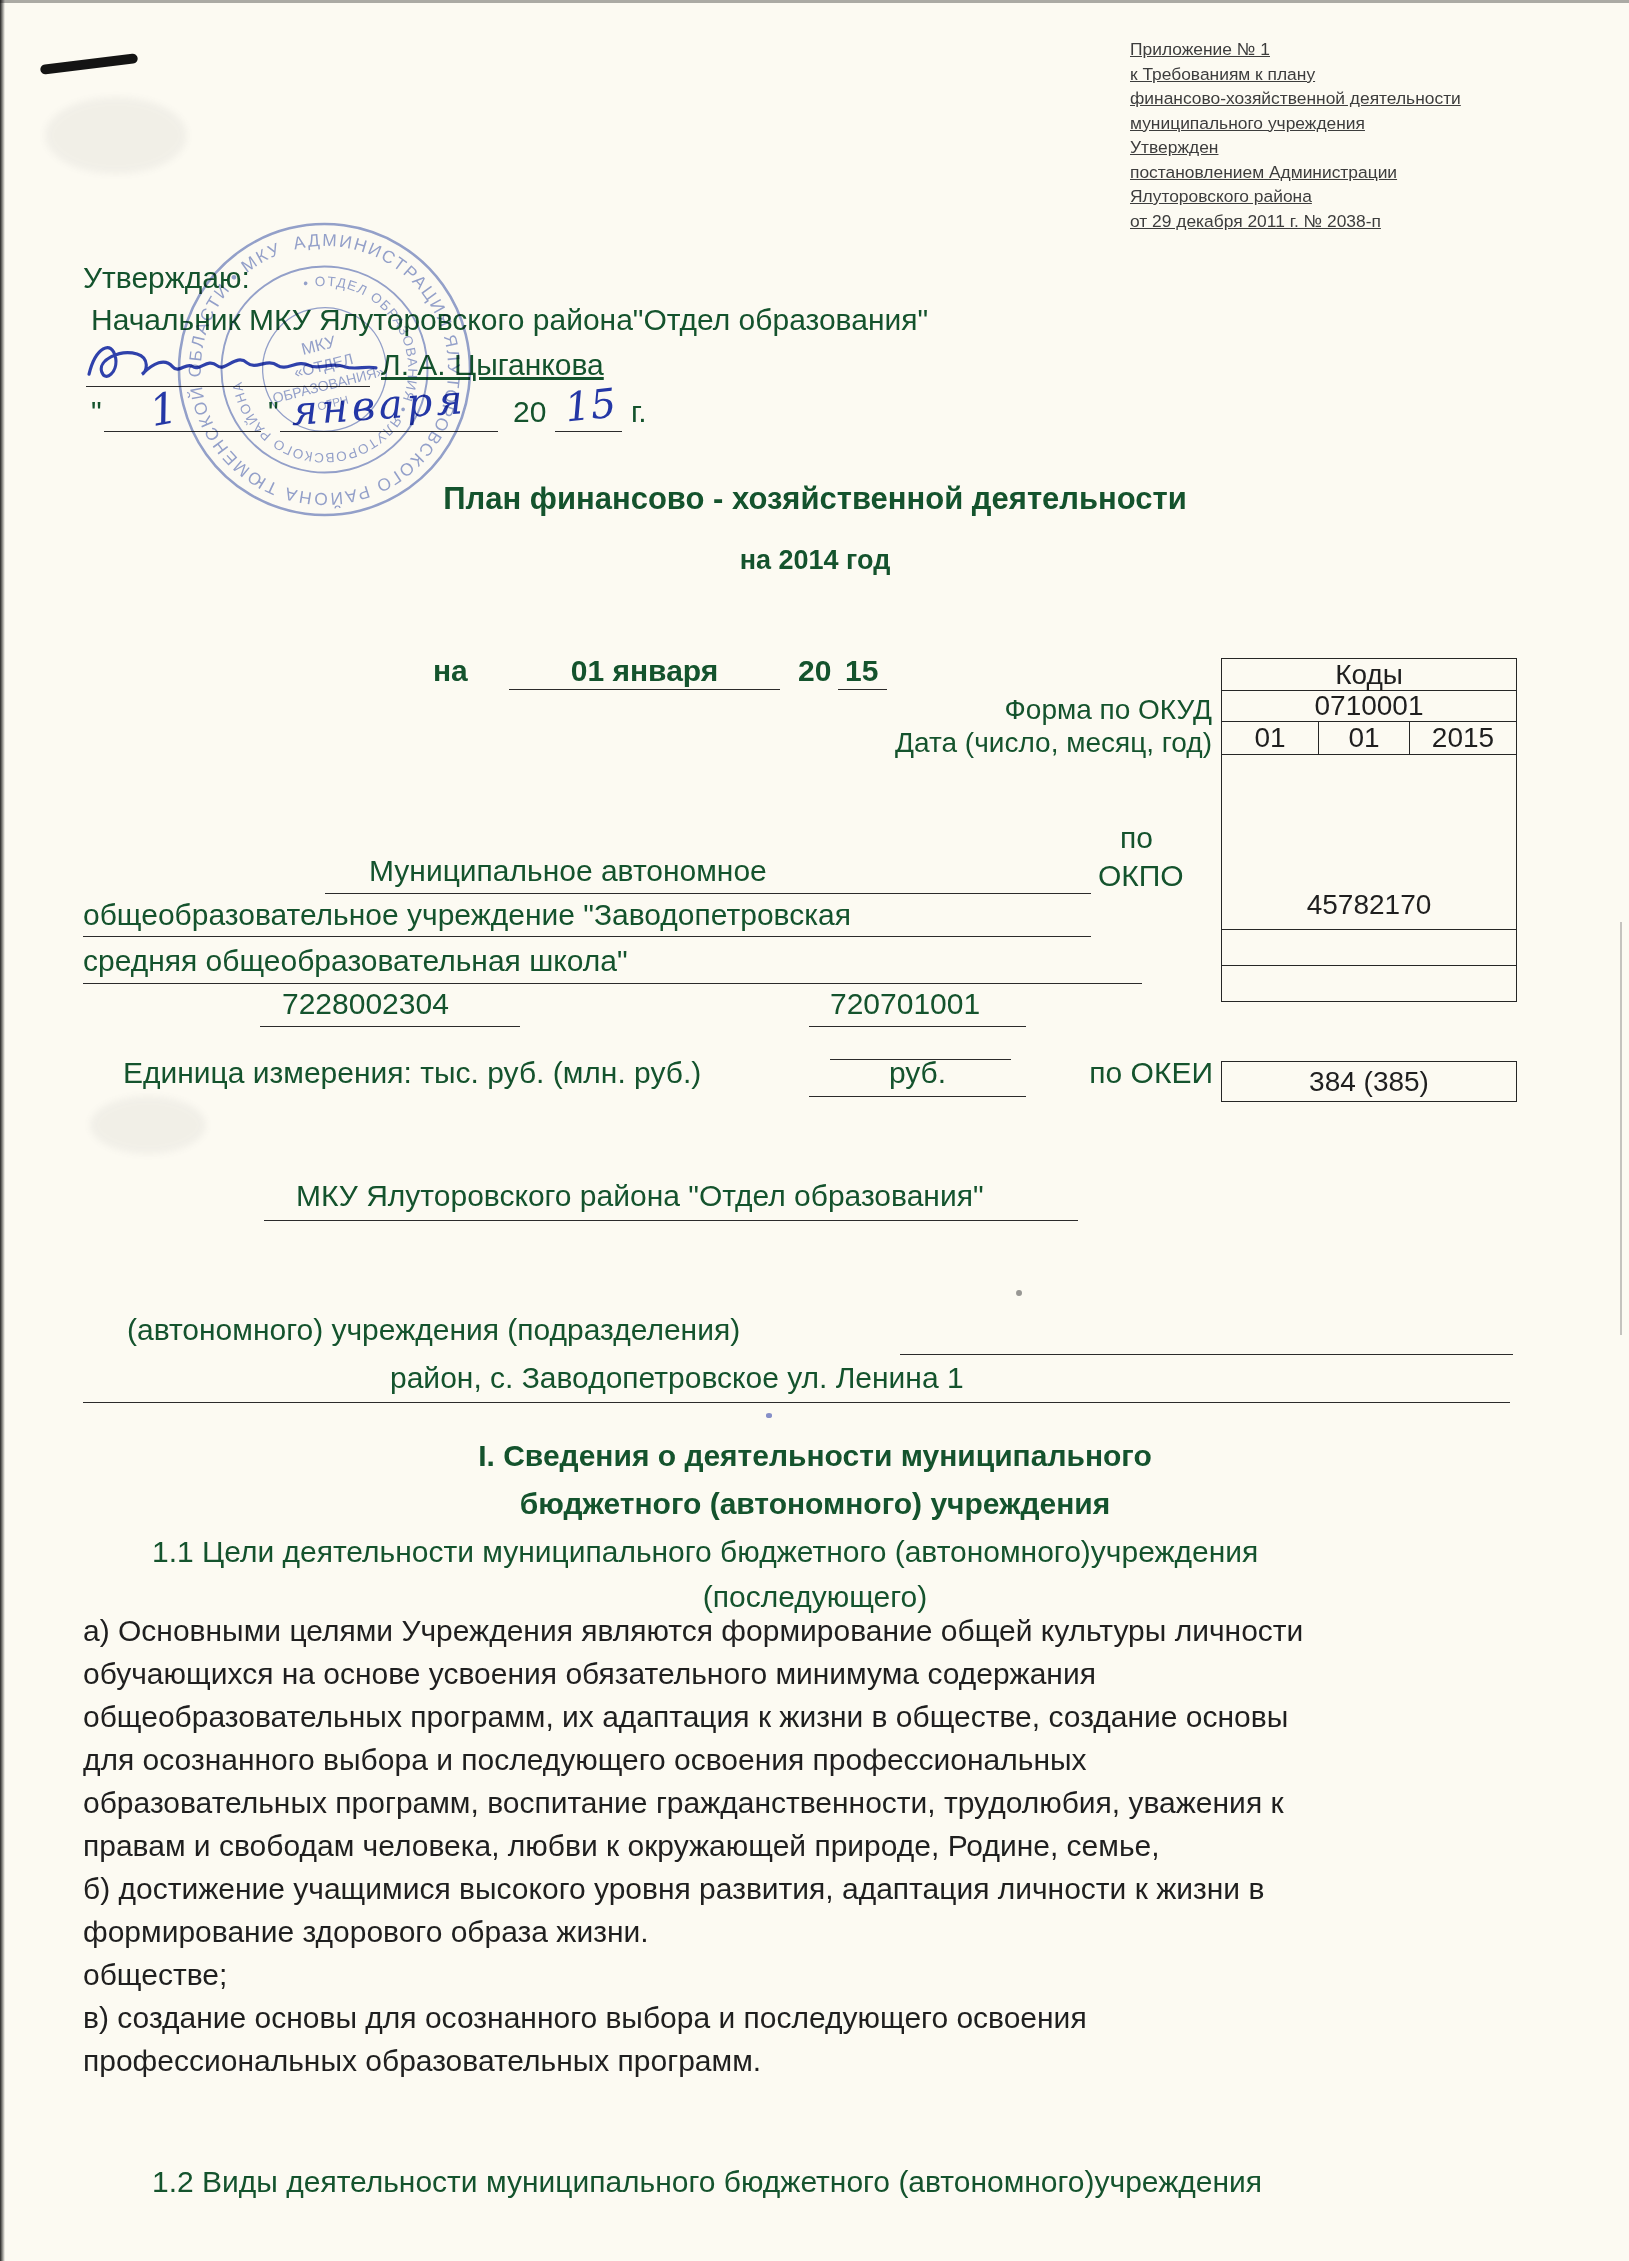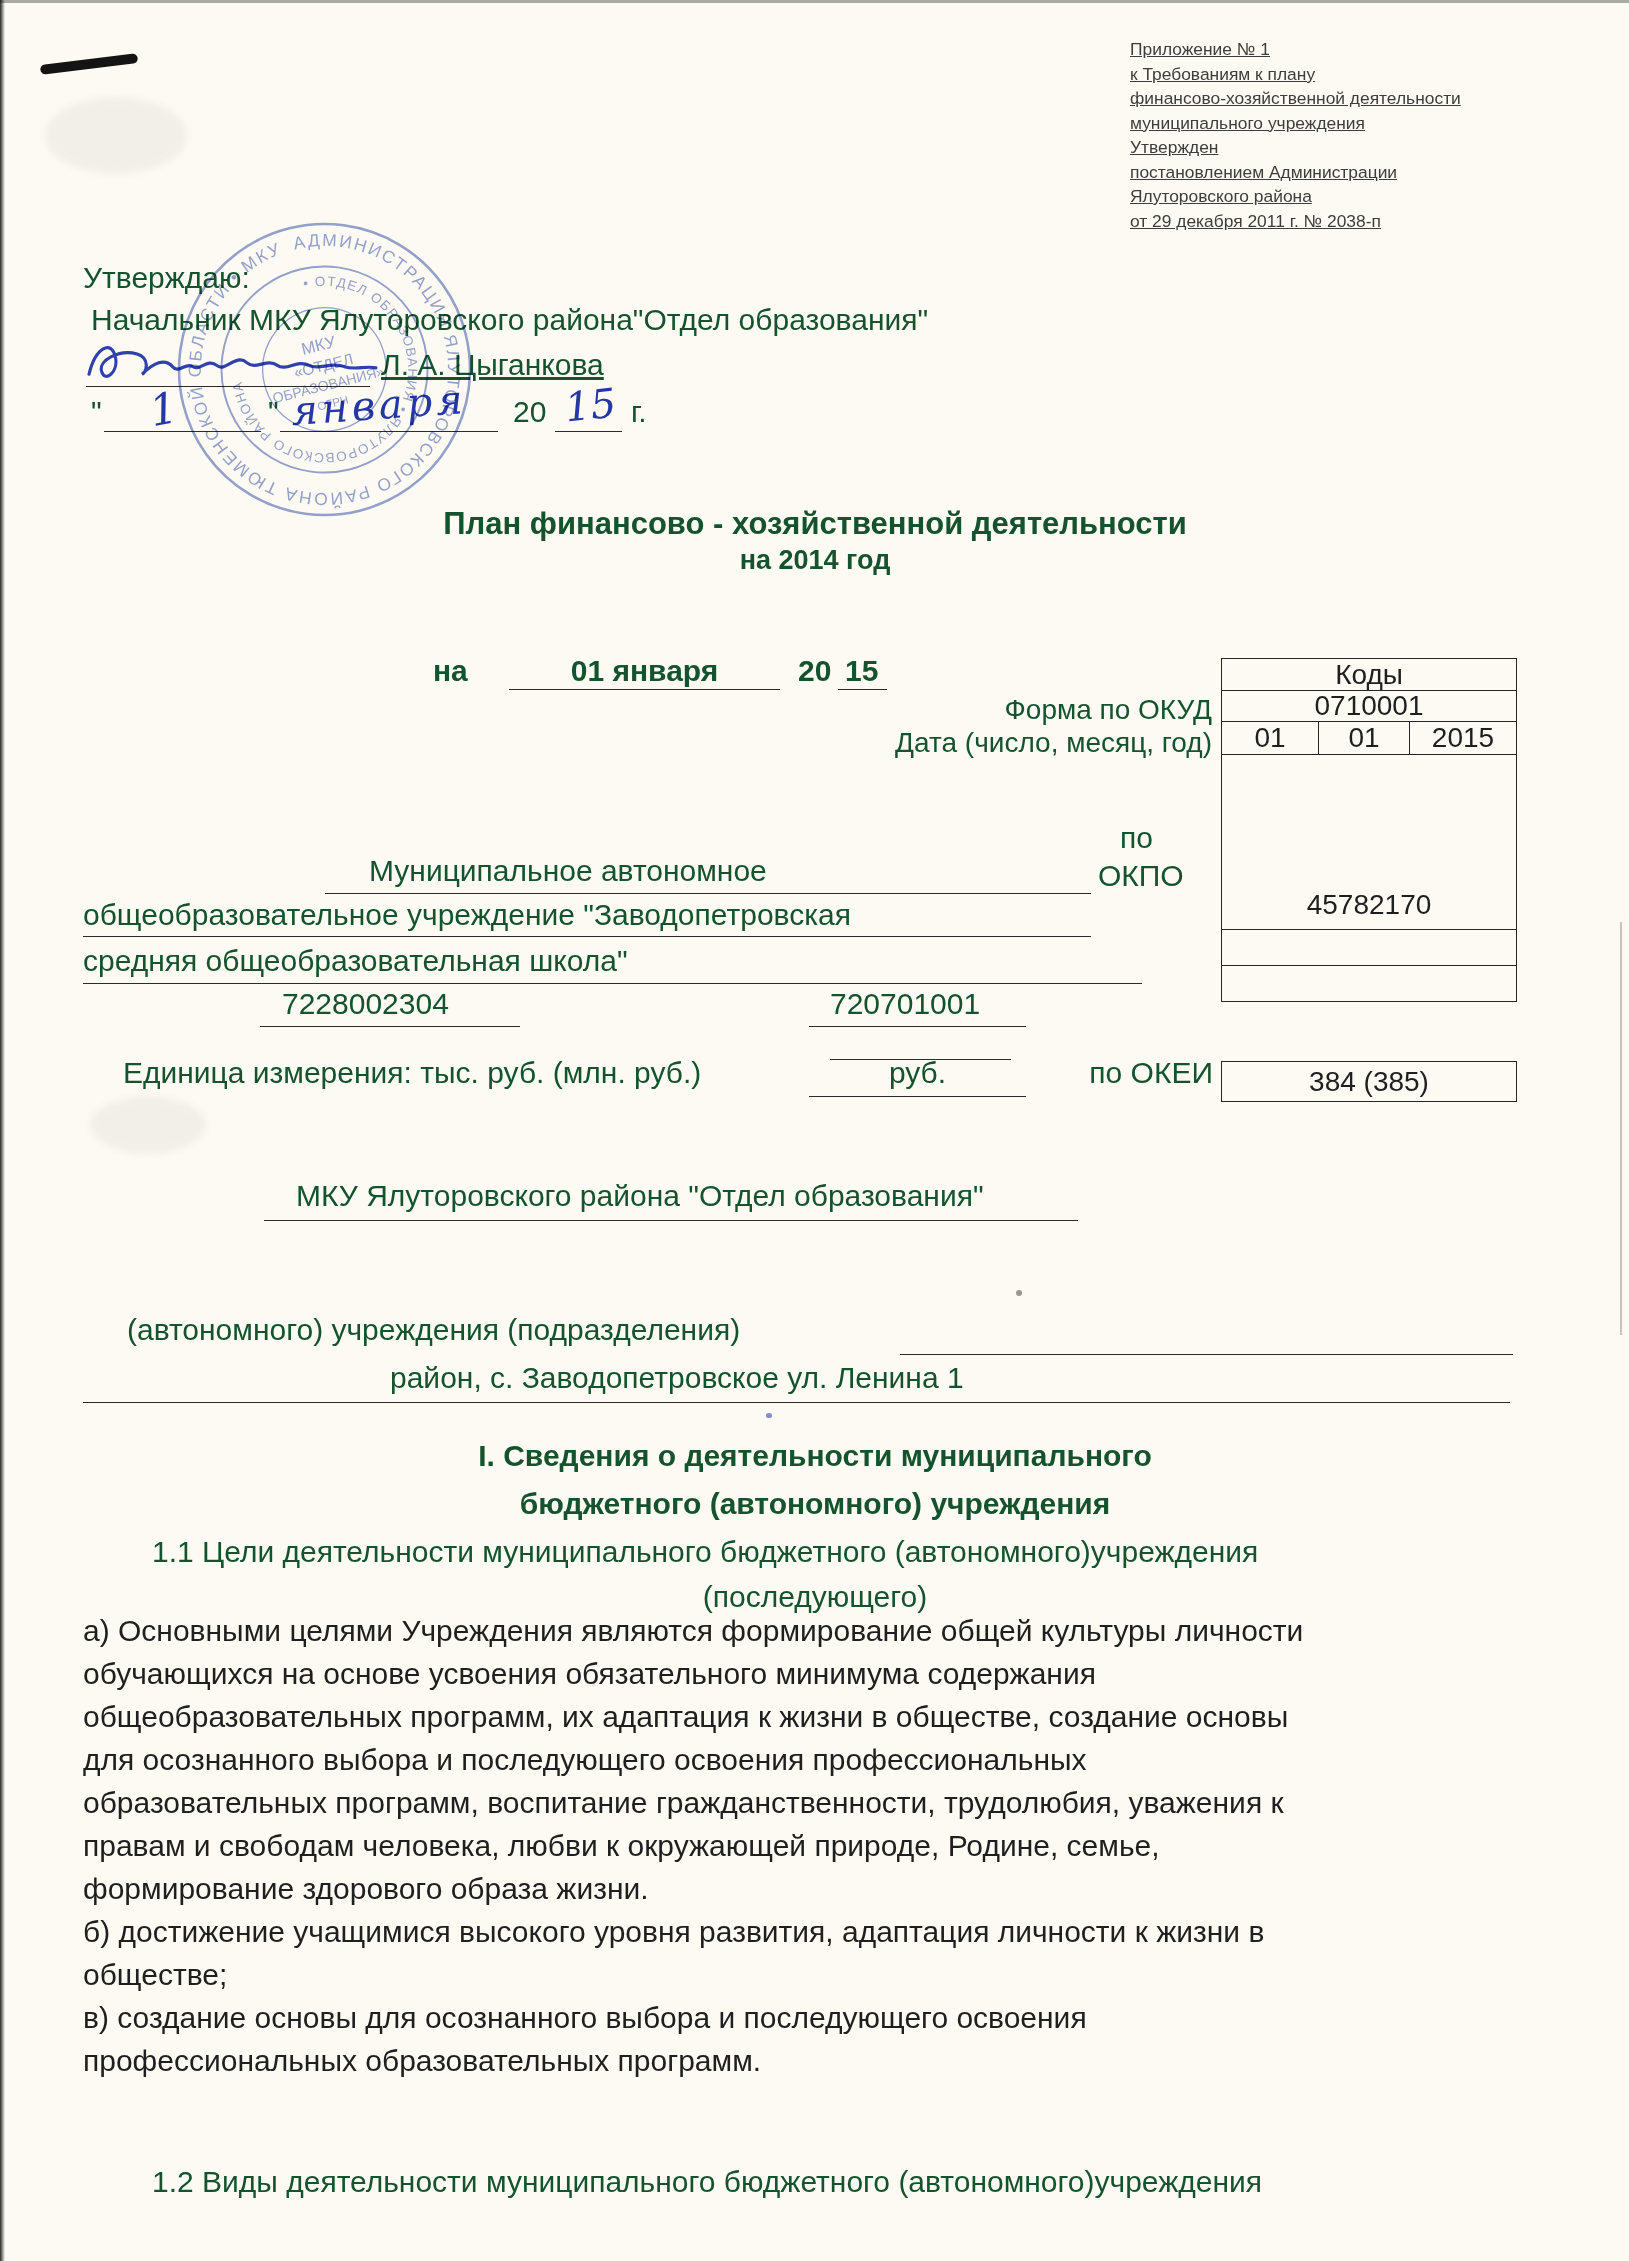--- a/index.html
+++ b/index.html
@@ -102,21 +102,21 @@
       <text font-family="Liberation Sans, sans-serif" font-size="21" fill="#3d56b0" letter-spacing="2">
         <textPath href="#rIn">• ОТДЕЛ ОБРАЗОВАНИЯ • ЯЛУТОРОВСКОГО РАЙОНА</textPath>
       </text>
       <text x="240" y="210" text-anchor="middle" font-size="26" fill="#3d56b0" font-family="Liberation Sans, sans-serif">МКУ</text>
       <text x="240" y="242" text-anchor="middle" font-size="24" fill="#3d56b0" font-family="Liberation Sans, sans-serif">«ОТДЕЛ</text>
       <text x="240" y="272" text-anchor="middle" font-size="22" fill="#3d56b0" font-family="Liberation Sans, sans-serif">ОБРАЗОВАНИЯ»</text>
       <text x="240" y="300" text-anchor="middle" font-size="18" fill="#3d56b0" font-family="Liberation Sans, sans-serif">ОГРН</text>
     </svg>
   </div>
 
-  <div class="a ctr t b" style="top:506px;font-size:31px;">План финансово - хозяйственной деятельности</div>
+  <div class="a ctr t b" style="top:481px;font-size:31px;">План финансово - хозяйственной деятельности</div>
   <div class="a ctr t b" style="top:545px;font-size:27px;">на 2014 год</div>
 
   <div class="a t b" style="left:433px;top:654px;">на</div>
   <div class="a ul" style="left:509px;top:689px;width:271px;"></div>
   <div class="a t b" style="left:509px;top:654px;width:271px;text-align:center;">01 января</div>
   <div class="a t b" style="left:798px;top:654px;">20</div>
   <div class="a ul" style="left:838px;top:689px;width:49px;"></div>
   <div class="a t b" style="left:845px;top:654px;">15</div>
 
   <div class="a codes">
@@ -170,22 +170,22 @@
   <div class="a t" style="left:152px;top:1535px;">1.1 Цели деятельности муниципального бюджетного (автономного)учреждения</div>
   <div class="a ctr t" style="top:1580px;">(последующего)</div>
 
   <div class="a bodyblock">
     <div>а) Основными целями Учреждения являются формирование общей культуры личности</div>
     <div>обучающихся на основе усвоения обязательного минимума содержания</div>
     <div>общеобразовательных программ, их адаптация к жизни в обществе, создание основы</div>
     <div>для осознанного выбора и последующего освоения профессиональных</div>
     <div>образовательных программ, воспитание гражданственности, трудолюбия, уважения к</div>
     <div>правам и свободам человека, любви к окружающей природе, Родине, семье,</div>
+    <div>б) достижение учащимися высокого уровня развития, адаптация личности к жизни в</div>
     <div>формирование здорового образа жизни.</div>
-    <div>б) достижение учащимися высокого уровня развития, адаптация личности к жизни в</div>
     <div>обществе;</div>
     <div>в) создание основы для осознанного выбора и последующего освоения</div>
     <div>профессиональных образовательных программ.</div>
   </div>
 
   <div class="a t" style="left:152px;top:2165px;">1.2 Виды деятельности муниципального бюджетного (автономного)учреждения</div>
 
 </div>
 
 

